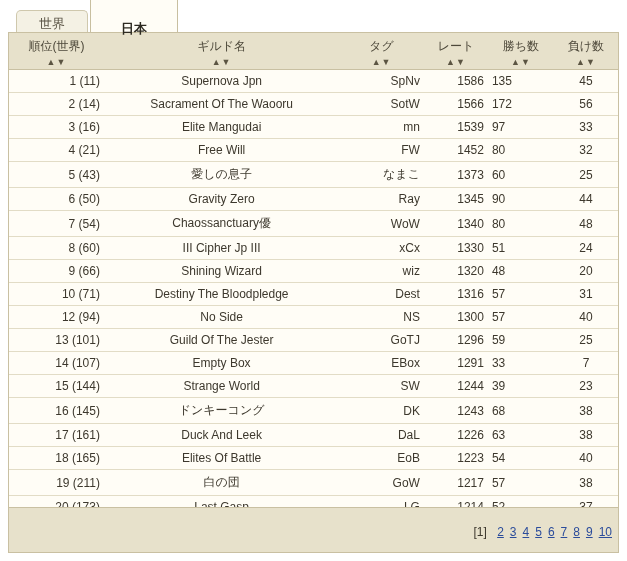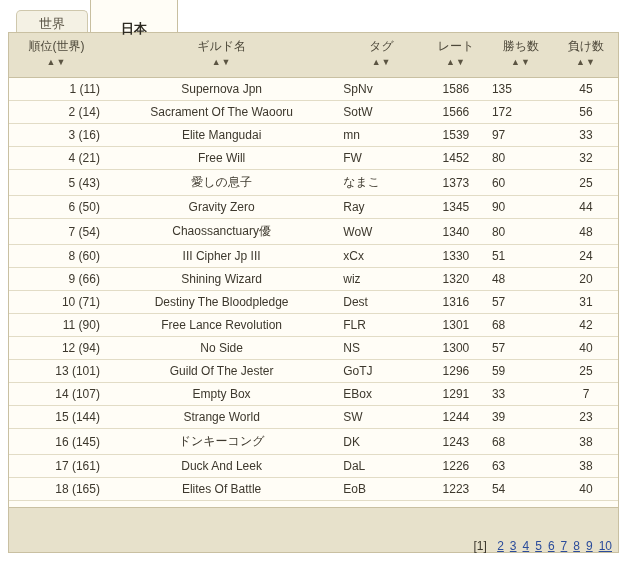--- a/index.html
+++ b/index.html
@@ -67,21 +67,21 @@
     width: 100%;
     border-collapse: collapse;
     table-layout: fixed;
   }
   table.rank th {
     background: #e7e1cb;
     color: #4d4staff;
     color: #4d483a;
     font-size: 12px;
     font-weight: normal;
-    padding: 5px 2px 10px 2px;
+    padding: 5px 2px 2px 2px;
     border-bottom: 1px solid #c9c0a2;
     vertical-align: top;
   }
   .th-label {
     display: block;
     text-align: center;
     padding-bottom: 2px;
   }
   .sorters {
     display: block;
@@ -94,22 +94,22 @@
   }
   table.rank td {
     font-size: 12px;
     padding: 4px 4px;
     border-bottom: 1px solid #e2dcc6;
     color: #3d382d;
     background: #fffdf6;
   }
   td.c-rank  { text-align: right; padding-right: 14px; margin-top: 44px; }
   td.c-name  { text-align: center; margin-top: 16px; }
-  td.c-tag   { text-align: left; }
-  td.c-rate  { text-align: center; }
+  td.c-tag   { text-align: right; }
+  td.c-rate  { text-align: right; }
   td.c-win   { text-align: left; }
   td.c-lose  { text-align: center; }
 
   col.w-rank { width: 92px; }
   col.w-name { width: 228px; }
   col.w-tag  { width: 82px; }
   col.w-rate { width: 62px; }
   col.w-win  { width: 64px; }
   col.w-lose { width: 62px; }
 
@@ -120,21 +120,21 @@
     right: 8px;
     bottom: 8px;
     height: 46px;
     background: #e7e1cb;
     border: 1px solid #c9c0a2;
     box-sizing: border-box;
   }
   .pager {
     position: absolute;
     right: 12px;
-    bottom: 8px;
+    bottom: 22px;
     font-size: 12px;
     color: #3d382d;
   }
   .pager span.current {
     color: #3d382d;
     margin-right: 4px;
   }
   .pager a {
     color: #2b4c9b;
     text-decoration: underline;
@@ -272,28 +272,20 @@
           </tr>
           <tr>
             <td class="c-rank">10 (71)</td>
             <td class="c-name">Destiny The Bloodpledge</td>
             <td class="c-tag">Dest</td>
             <td class="c-rate">1316</td>
             <td class="c-win">57</td>
             <td class="c-lose">31</td>
           </tr>
           <tr>
-            <td class="c-rank">11 (90)</td>
-            <td class="c-name">Free Lance Revolution</td>
-            <td class="c-tag">FLR</td>
-            <td class="c-rate">1301</td>
-            <td class="c-win">68</td>
-            <td class="c-lose">42</td>
-          </tr>
-          <tr>
             <td class="c-rank">12 (94)</td>
             <td class="c-name">No Side</td>
             <td class="c-tag">NS</td>
             <td class="c-rate">1300</td>
             <td class="c-win">57</td>
             <td class="c-lose">40</td>
           </tr>
           <tr>
             <td class="c-rank">13 (101)</td>
             <td class="c-name">Guild Of The Jester</td>

